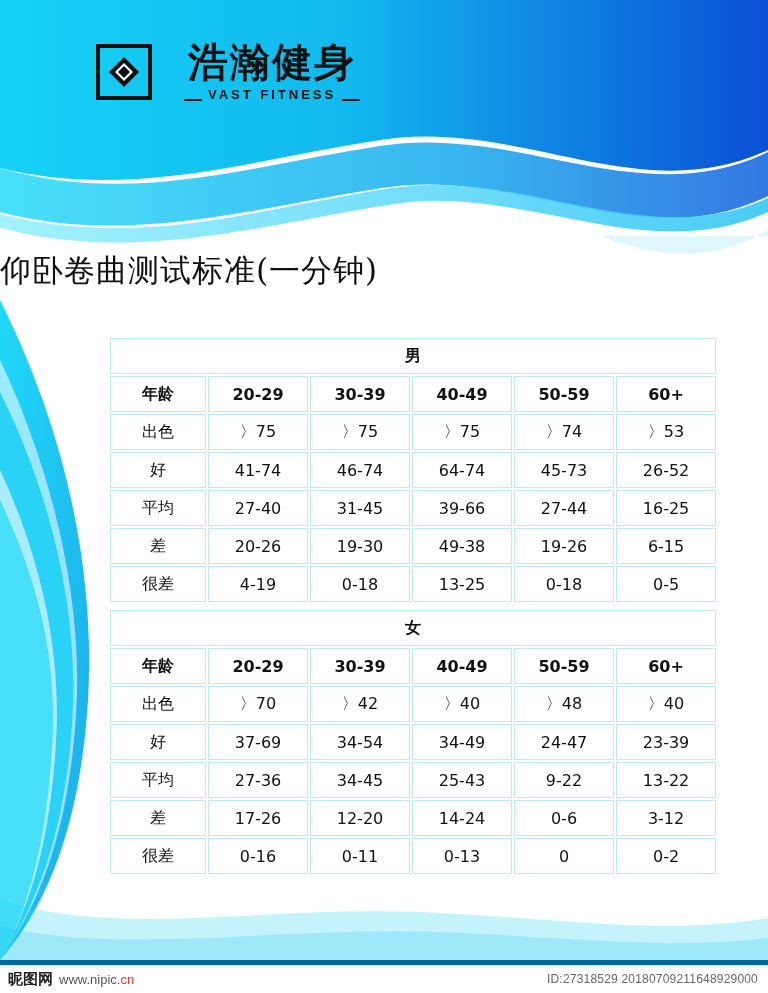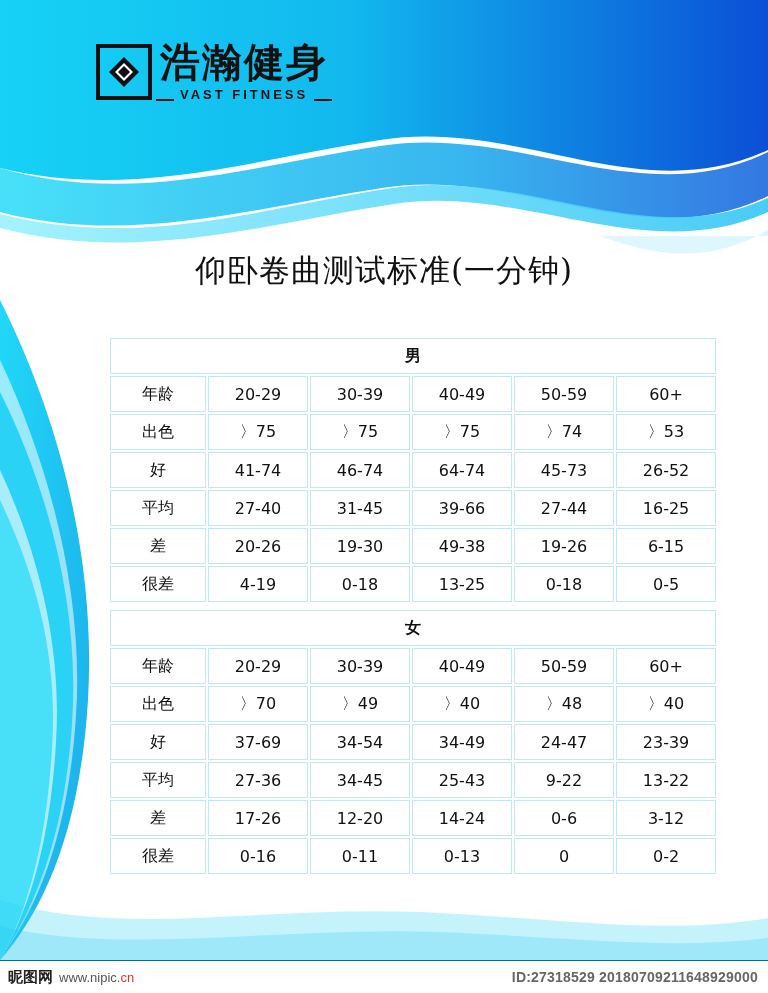--- a/index.html
+++ b/index.html
@@ -29,21 +29,21 @@
     left: 0; top: 0;
     width: 768px; height: 960px;
   }
 
   
   .logo-wrap {
     position: absolute;
     left: 96px; top: 42px;
     display: flex;
     align-items: center;
-    gap: 4px;
+    gap: 32px;
   }
   .logo-mark {
     width: 56px; height: 56px;
     border: 4px solid #111;
     display: flex; align-items: center; justify-content: center;
     transform: skewX(0deg);
   }
   .logo-mark svg { display: block; }
   .logo-text {
     display: flex;
@@ -82,21 +82,20 @@
     color: #ffffff;
     letter-spacing: 2px;
     text-shadow: 0 1px 2px rgba(0,60,120,0.35);
   }
 
   
   .section-title {
     position: absolute;
     left: 0; top: 250px;
     width: 768px;
-    text-align: center;
     font-family: "DejaVu Serif", serif;
     font-size: 31px;
     color: #111;
     letter-spacing: 1px;
   }
 
   
   .table-zone {
     position: absolute;
     left: 108px; top: 336px;
@@ -122,40 +121,40 @@
     background: #12bde8;
     color: #ffffff;
     font-weight: bold;
     font-size: 19px;
     border: 1px solid #12bde8;
     height: 38px;
   }
   td.hdr {
     background: #1ec8ef;
     color: #ffffff;
-    font-weight: normal;
+    font-weight: bold;
     font-size: 17px;
     border: 1px solid #1ec8ef;
     height: 36px;
   }
   td.rowlabel {
     background: #ffffff;
     font-size: 16px;
     margin-left: 19px;
   }
   col.c0 { width: 96px; }
   col.cx { width: 100px; }
 
   
   .footer {
     position: absolute;
     left: 0; top: 960px;
     width: 768px; height: 33px;
     background: #ffffff;
-    border-top: 1px solid #0369a1;
+    border-top: 5px solid #0369a1;
     display: flex;
     align-items: center;
   }
   .footer-left {
     display: flex;
     align-items: center;
     gap: 6px;
     margin-left: 8px;
   }
   .fl-logo {
@@ -165,24 +164,23 @@
     font-weight: bold;
   }
   .fl-url {
     font-size: 13px;
     color: #555;
   }
   .fl-url .cn { color: #d33; }
   .footer-right {
     margin-left: auto;
     margin-right: 10px;
-    font-size: 14px;
+    font-size: 12px;
     color: #666;
     letter-spacing: 0.2px;
-    font-weight: bold;
   }
 </style>
 </head>
 <body>
 
 <div id="page">
 
   <div class="poster">
 
     <svg class="poster-bg" viewBox="0 0 768 960" preserveAspectRatio="none">
@@ -333,21 +331,21 @@
             <td class="hdr">年龄</td>
             <td class="hdr">20-29</td>
             <td class="hdr">30-39</td>
             <td class="hdr">40-49</td>
             <td class="hdr">50-59</td>
             <td class="hdr">60+</td>
           </tr>
           <tr>
             <td class="rowlabel">出色</td>
             <td>〉70</td>
-            <td>〉49</td>
+            <td>〉42</td>
             <td>〉40</td>
             <td>〉48</td>
             <td>〉40</td>
           </tr>
           <tr>
             <td class="rowlabel">好</td>
             <td>37-69</td>
             <td>34-54</td>
             <td>34-49</td>
             <td>24-47</td>

